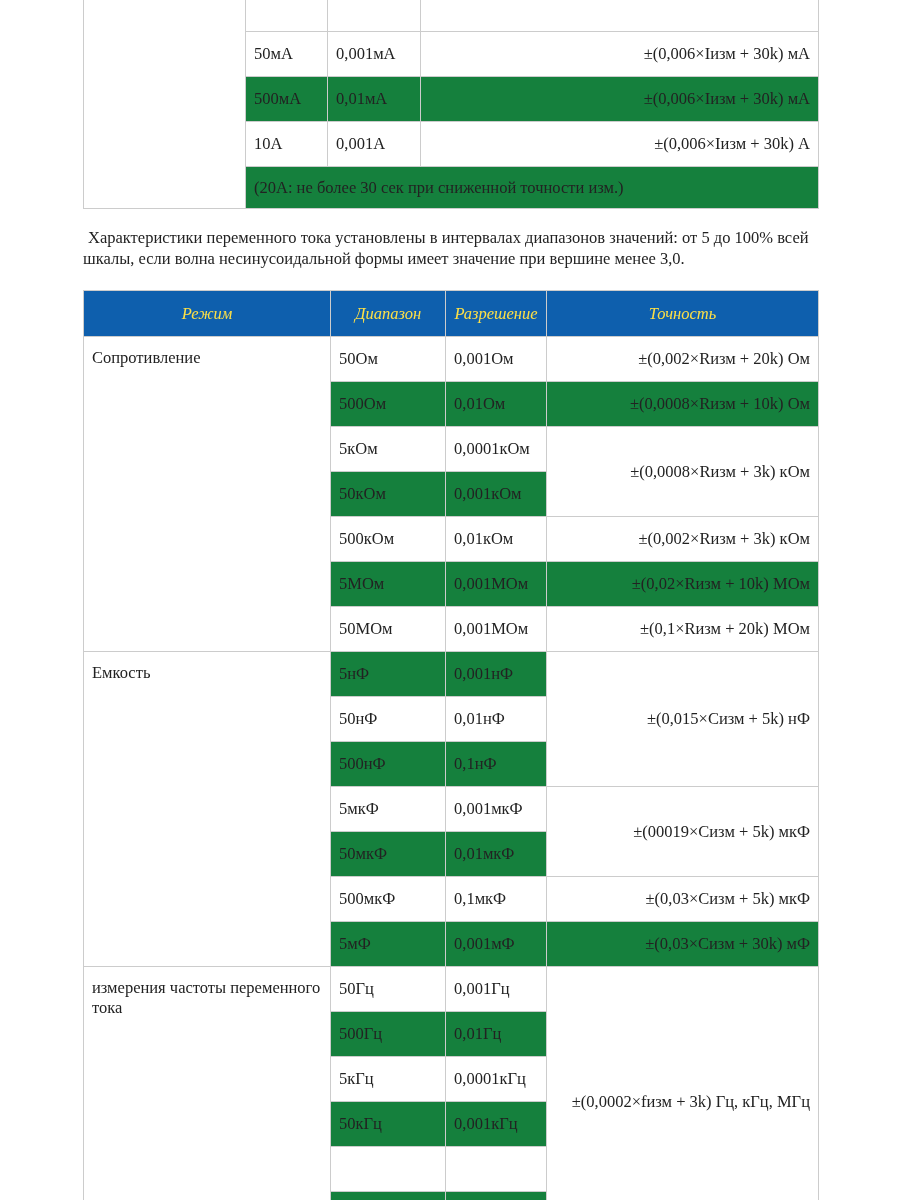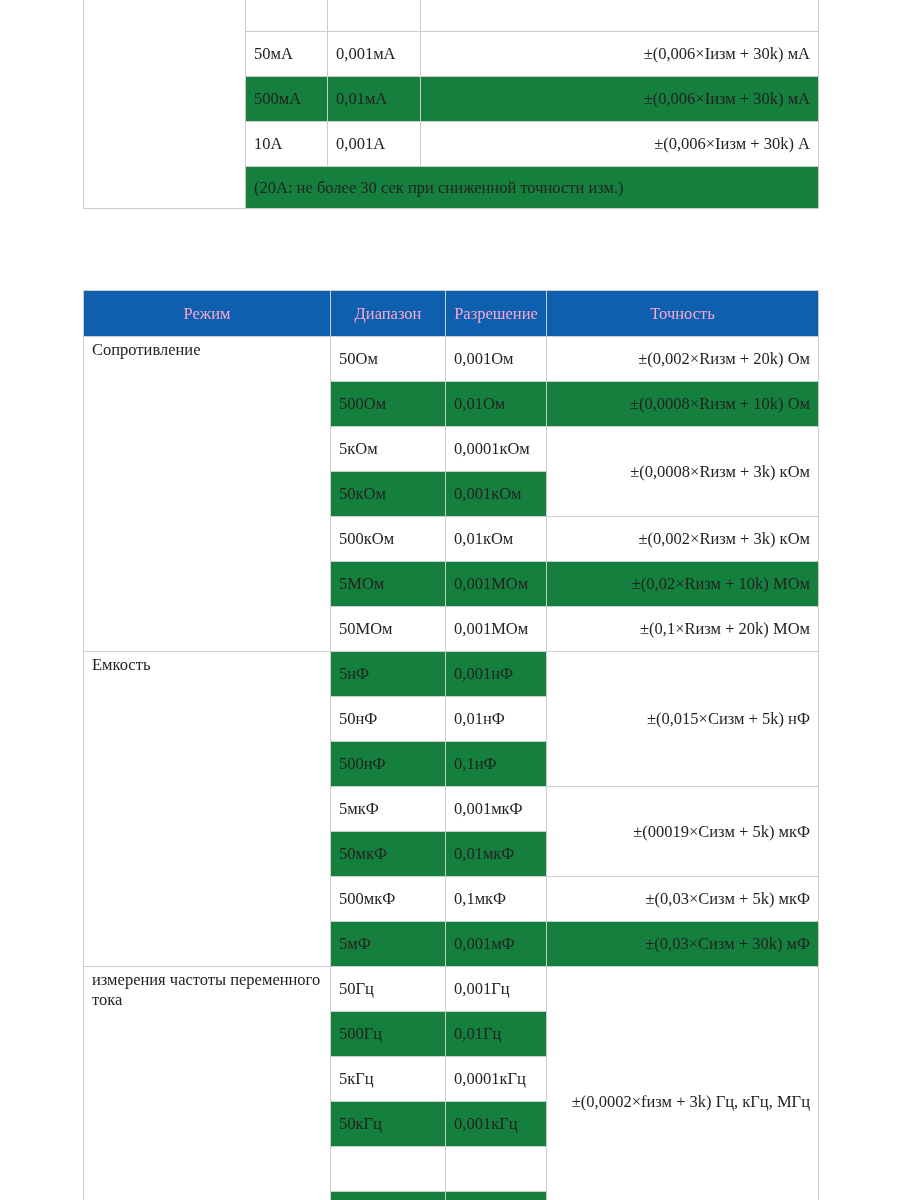--- a/index.html
+++ b/index.html
@@ -18,35 +18,36 @@
     border: 1px solid #cccccc;
     font-size: 16.5px;
     font-weight: normal;
     padding: 2px 8px;
     overflow: hidden;
     vertical-align: middle;
     text-align: left;
   }
   th {
     background: #0e5fad;
-    color: #f9a8d4;
+    color: #fde047;
     text-align: center;
+    font-style: italic;
   }
   
   .top-table { position: absolute; left: 83px; top: -49px; width: 735px; }
   .top-table tr { height: 45px; }
   .top-table tr.phantom { height: 80px; }
   .top-table tr.note-row { height: 42px; margin-top: 8px; }
   .top-table td.accuracy { text-align: right; }
   
   .main-table { position: absolute; left: 83px; top: 290px; width: 735px; }
   .main-table thead tr { height: 46px; }
   .main-table tbody tr { height: 45px; }
   .main-table td.accuracy { text-align: right; }
-  td.mode { vertical-align: top; padding-top: 3px; }
+  td.mode { vertical-align: top; padding-top: 11px; }
   tr.stripe td { background: #15803d; }
   .top-table td.mode, .top-table td.merged,
   .main-table td.mode, .main-table td.merged { background: #ffffff; }
   
   .paragraph {
     position: absolute;
     left: 83px;
     top: 227px;
     width: 735px;
     font-size: 16.5px;
@@ -87,20 +88,21 @@
         <td>10А</td>
         <td>0,001А</td>
         <td class="accuracy">±(0,006×Iизм + 30k) А</td>
       </tr>
       <tr class="note-row stripe">
         <td colspan="3">(20А: не более 30 сек при сниженной точности изм.)</td>
       </tr>
     </tbody>
   </table>
 
+  <div class="paragraph">Характеристики переменного тока установлены в интервалах диапазонов значений: от 5 до 100% всей шкалы, если волна несинусоидальной формы имеет значение при вершине менее 3,0.</div>
 
   <table class="main-table">
     <colgroup>
       <col style="width:247px">
         <col style="width:115px">
         <col style="width:101px">
         <col style="width:272px">
     </colgroup>
     <thead>
       <tr>

